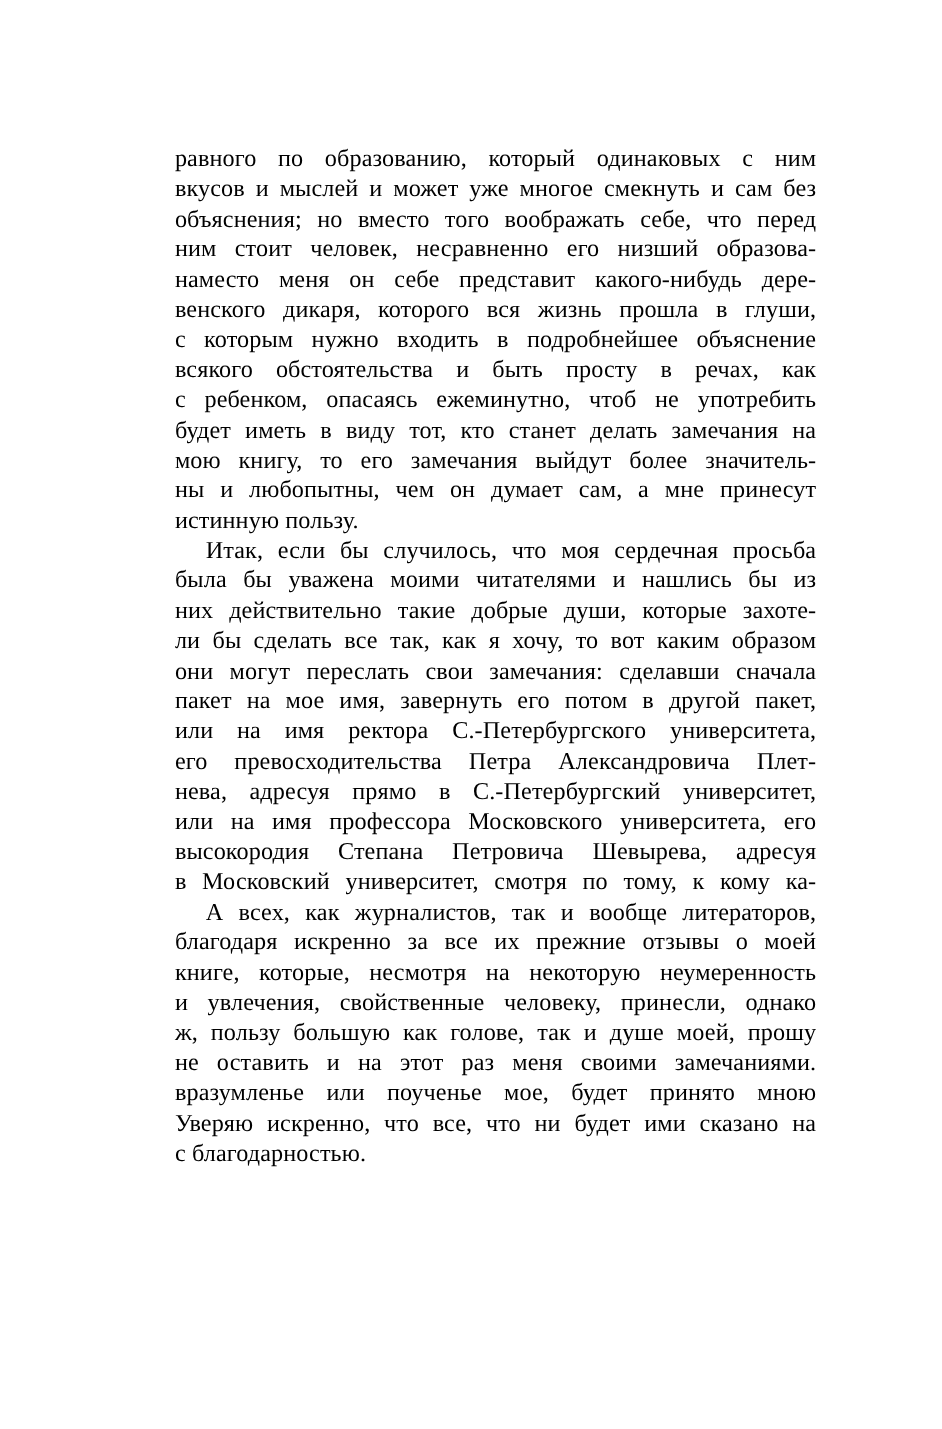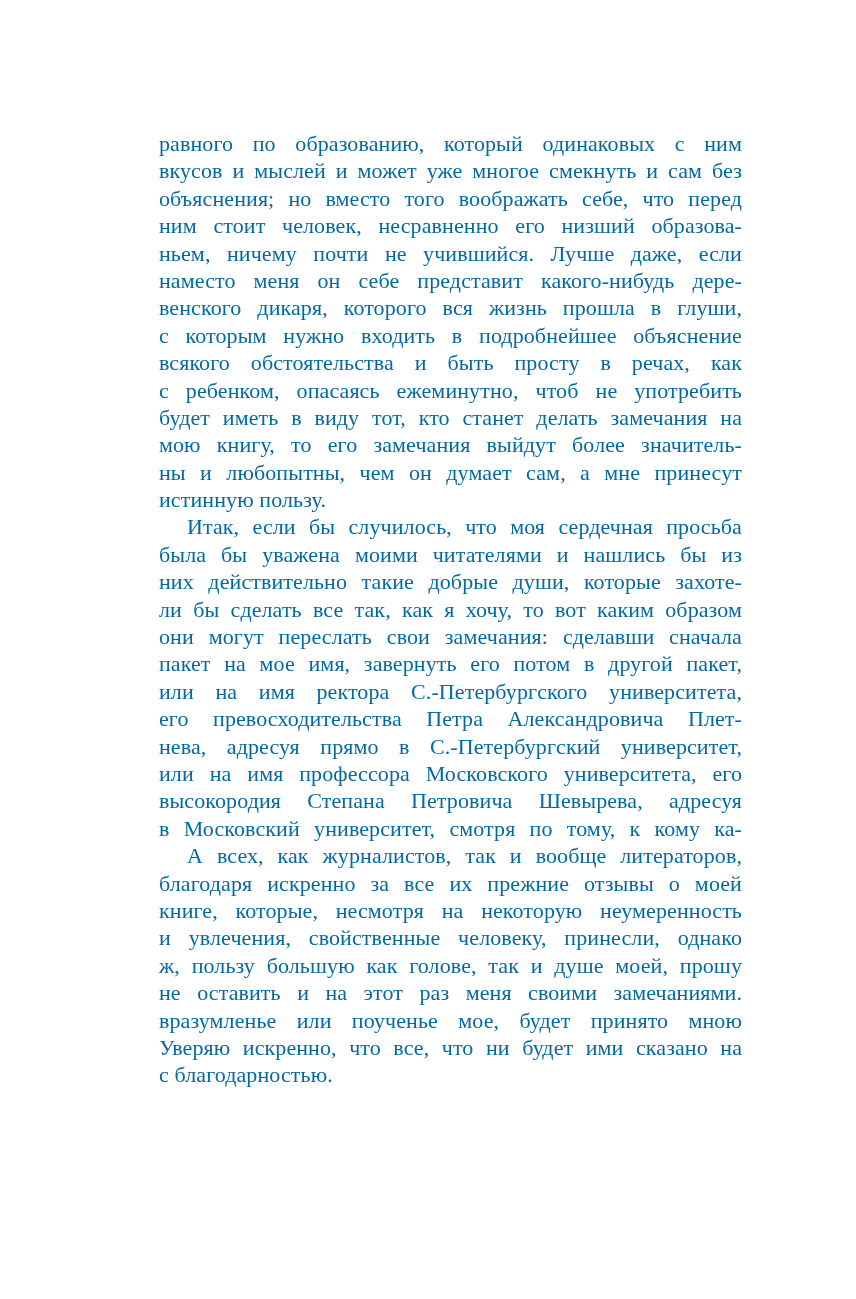--- a/index.html
+++ b/index.html
@@ -14,21 +14,21 @@
   .page {
     position: absolute;
     inset: 0;
     background: #ffffff;
   }
   .page-text {
     position: absolute;
     left: 159px;
     top: 130px;
     width: 583px;
-    color: #0369a1;
+    color: #000000;
     font-size: 22px;
     line-height: 27.4px;
     letter-spacing: 0.1px;
   }
   .paragraph { margin: 0; padding: 0; }
   .line {
     height: 27.4px;
     text-align: justify;
     text-align-last: justify;
     white-space: normal;
@@ -43,21 +43,20 @@
 </head>
 <body>
 
 <div class="page">
   <div class="page-text">
       <div class="paragraph">
         <div class="line">равного по образованию, который одинаковых с ним</div>
         <div class="line">вкусов и мыслей и может уже многое смекнуть и сам без</div>
         <div class="line">объяснения; но вместо того воображать себе, что перед</div>
         <div class="line">ним стоит человек, несравненно его низший образова-</div>
-        <div class="line">ньем, ничему почти не учившийся. Лучше даже, если</div>
         <div class="line">наместо меня он себе представит какого-нибудь дере-</div>
         <div class="line">венского дикаря, которого вся жизнь прошла в глуши,</div>
         <div class="line">с которым нужно входить в подробнейшее объяснение</div>
         <div class="line">всякого обстоятельства и быть просту в речах, как</div>
         <div class="line">с ребенком, опасаясь ежеминутно, чтоб не употребить</div>
         <div class="line">будет иметь в виду тот, кто станет делать замечания на</div>
         <div class="line">мою книгу, то его замечания выйдут более значитель-</div>
         <div class="line">ны и любопытны, чем он думает сам, а мне принесут</div>
         <div class="line last">истинную пользу.</div>
       </div>

